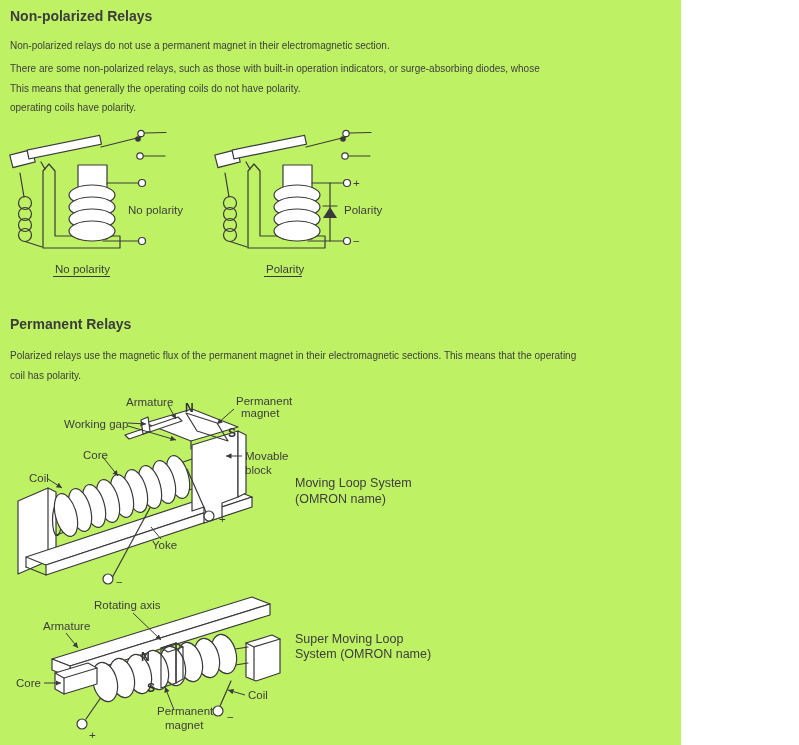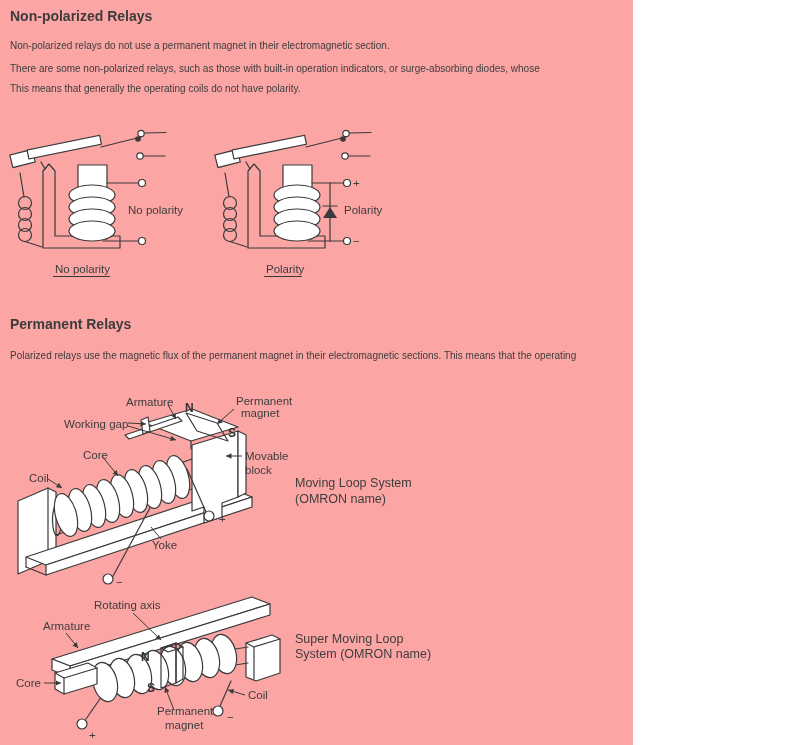--- a/index.html
+++ b/index.html
@@ -1,17 +1,17 @@
 <!DOCTYPE html>
 <html><head>
 <meta charset="utf-8">
 <style>
   html,body { margin:0; padding:0; background:#ffffff; }
   #page {
-    position:relative; width:633px; height:745px; background:#fca5a5;
+    position:relative; width:681px; height:745px; background:#bef264;
     font-family:"Liberation Sans", sans-serif; color:#3d3d3d; overflow:hidden;
   }
   .hd { position:absolute; left:10px; margin:0; font-size:14px; font-weight:700; color:#3c3c3c; }
   .para { position:absolute; left:10px; font-size:10px; line-height:19.5px; color:#3d3d3d; width:780px; }
   .fig { position:absolute; }
   .stk { stroke:#3a3a3a; stroke-width:1.2; fill:none; stroke-linejoin:round; stroke-linecap:round; }
   .wht { fill:#ffffff; }
   .drk { fill:#3a3a3a; stroke:none; }
   .ptr { stroke:#3a3a3a; stroke-width:1; fill:none; }
   text { font-family:"Liberation Sans", sans-serif; }
@@ -24,20 +24,21 @@
 
 <div id="page">
 
   <h2 class="hd" style="top:8px">Non-polarized Relays</h2>
 
   <div class="para" style="top:36px">Non-polarized relays do not use a permanent magnet in their electromagnetic section.</div>
 
   <div class="para" style="top:59px">
     <div>There are some non-polarized relays, such as those with built-in operation indicators, or surge-absorbing diodes, whose</div>
     <div>This means that generally the operating coils do not have polarity.</div>
+    <div>operating coils have polarity.</div>
   </div>
 
   <svg class="fig" style="left:0;top:125px" width="420" height="165" viewBox="0 0 420 165">
     <defs>
       <marker id="arr" markerWidth="8" markerHeight="8" refX="5.5" refY="2.75" orient="auto" markerUnits="userSpaceOnUse">
         <path d="M0,0 L5.5,2.75 L0,5.5 Z" fill="#3a3a3a"></path>
       </marker>
     </defs>
 
     <g transform="translate(8,2)">
@@ -106,20 +107,21 @@
     <text class="lbl" x="55" y="148">No polarity</text>
     <line class="ptr" x1="53" y1="151.5" x2="110" y2="151.5"></line>
     <text class="lbl" x="266" y="148">Polarity</text>
     <line class="ptr" x1="264" y1="151.5" x2="302" y2="151.5"></line>
   </svg>
 
   <h2 class="hd" style="top:316px">Permanent Relays</h2>
 
   <div class="para" style="top:346px">
     <div>Polarized relays use the magnetic flux of the permanent magnet in their electromagnetic sections. This means that the operating</div>
+    <div>coil has polarity.</div>
   </div>
 
   <svg class="fig" style="left:0;top:393px" width="480" height="200" viewBox="0 0 480 200">
     <g>
 
       <polygon class="stk wht" points="18,108 48,95 56,99 56,172 48,168 18,181"></polygon>
       <line class="stk" x1="48" y1="95" x2="48" y2="168"></line>
 
       <polygon class="stk wht" points="26,164 232,96 252,104 46,172"></polygon>
       <polygon class="stk wht" points="46,172 252,104 252,114 46,182"></polygon>

